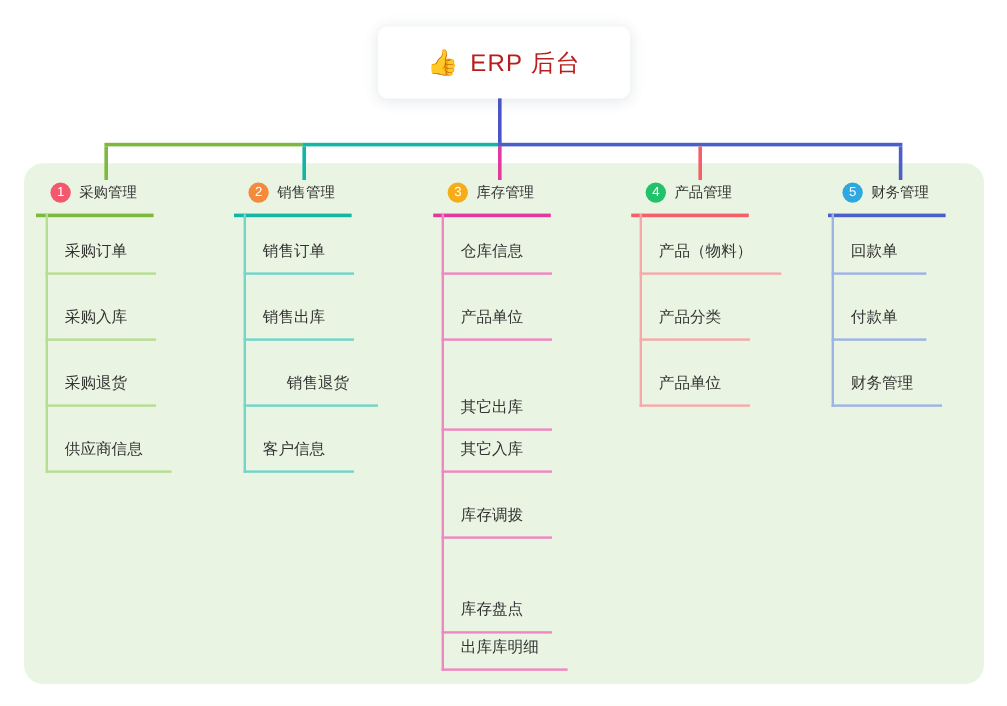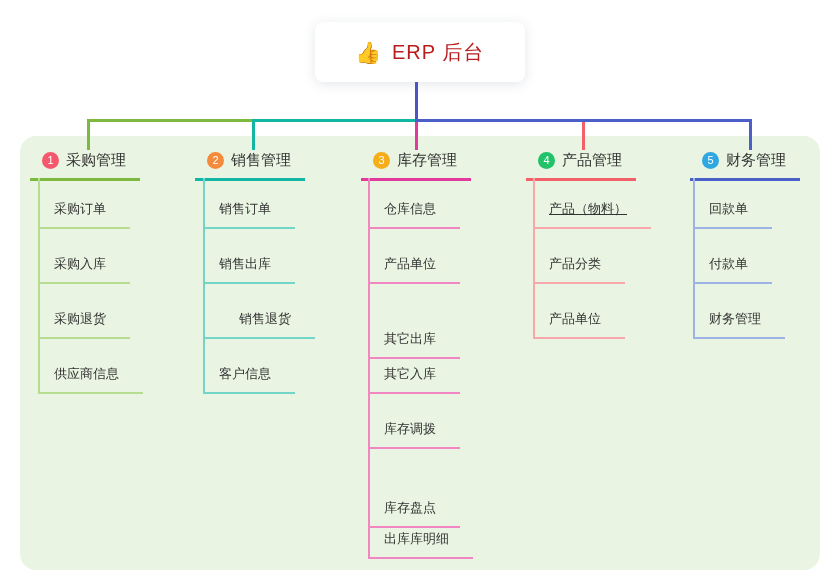--- a/index.html
+++ b/index.html
@@ -57,21 +57,21 @@
   .badge {
     width: 17px; height: 17px;
     border-radius: 50%;
     color: #ffffff;
     font-size: 11px;
     line-height: 17px;
     text-align: center;
     flex: 0 0 17px;
   }
   .branch-label {
-    font-size: 15px;
+    font-size: 12px;
     font-weight: 500;
     color: #333333;
     line-height: 20px;
   }
   .vline { position: absolute; width: 2px; }
   .child {
     position: absolute;
     display: inline-block;
     white-space: nowrap;
     font-size: 13px;
@@ -132,21 +132,21 @@
       <div class="child" style="left: 368px; top: 309px; border-bottom-color: rgb(240, 135, 194); margin-top: 20px;">其它出库</div>
       <div class="child" style="left: 368px; top: 364px; border-bottom-color: rgb(240, 135, 194);">其它入库</div>
       <div class="child" style="left: 368px; top: 419px; border-bottom-color: rgb(240, 135, 194); text-align: center;">库存调拨</div>
       <div class="child" style="left: 368px; top: 498px; border-bottom-color: rgb(240, 135, 194);">库存盘点</div>
       <div class="child" style="left: 368px; top: 529px; border-bottom-color: rgb(240, 135, 194);">出库库明细</div>
       <div class="branch-head" style="left: 526px; border-bottom-color: rgb(244, 96, 106);">
         <span class="badge" style="background: rgb(34, 193, 106);">4</span>
         <span class="branch-label">产品管理</span>
       </div>
       <div class="vline" style="left: 533px; top: 178px; height: 161px; background: rgb(248, 167, 171);"></div>
-      <div class="child" style="left: 533px; top: 199px; border-bottom-color: rgb(248, 167, 171); text-decoration: underline;">产品（物料）</div>
+      <div class="child" style="left: 533px; top: 199px; border-bottom-color: rgb(248, 167, 171);">产品（物料）</div>
       <div class="child" style="left: 533px; top: 254px; border-bottom-color: rgb(248, 167, 171);">产品分类</div>
       <div class="child" style="left: 533px; top: 309px; border-bottom-color: rgb(248, 167, 171);">产品单位</div>
       <div class="branch-head" style="left: 690px; border-bottom-color: rgb(74, 95, 200);">
         <span class="badge" style="background: rgb(47, 167, 224);">5</span>
         <span class="branch-label">财务管理</span>
       </div>
       <div class="vline" style="left: 693px; top: 178px; height: 161px; background: rgb(157, 179, 230);"></div>
       <div class="child" style="left: 693px; top: 199px; border-bottom-color: rgb(157, 179, 230);">回款单</div>
       <div class="child" style="left: 693px; top: 254px; border-bottom-color: rgb(157, 179, 230);">付款单</div>
       <div class="child" style="left: 693px; top: 309px; border-bottom-color: rgb(157, 179, 230);">财务管理</div>

